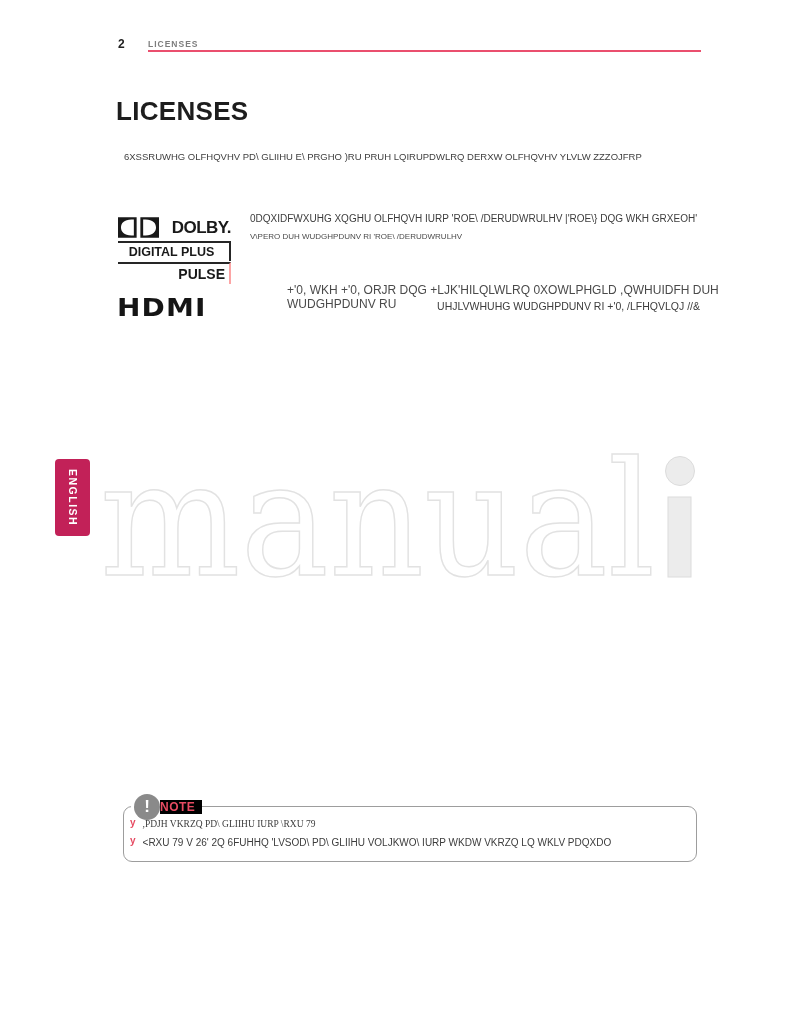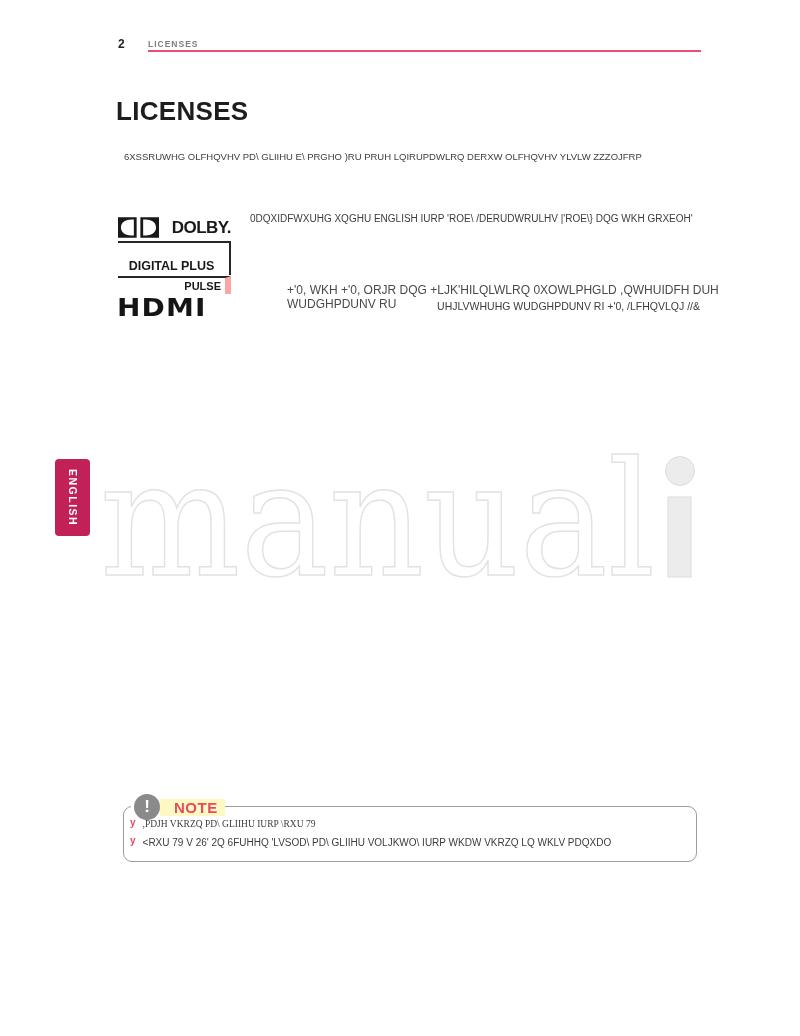--- a/index.html
+++ b/index.html
@@ -13,22 +13,22 @@
   .running-title { position:absolute; left:148px; top:39px; font-size:8.5px; font-weight:bold; color:#7d7d7d; letter-spacing:1px; }
   .header-rule { position:absolute; left:148px; top:50px; width:553px; height:2px; background:#ea4f6e; }
   
   .section-title { position:absolute; left:116px; top:96px; font-size:26px; font-weight:bold; color:#1d1d1d; letter-spacing:0.3px; }
   .intro-text { position:absolute; left:124px; top:151px; width:560px; font-size:9.5px; color:#3e3e3e; }
   
   .dolby-logo { position:absolute; left:118px; top:217px; width:113px; color:#191919; }
   .dolby-row1 { display:flex; align-items:center; gap:12px;justify-content:space-between; }
   .dd-icon { width:41px; height:21px; display:block; }
   .dolby-word { font-weight:bold; font-size:17px; letter-spacing:-0.5px; }
-  .dolby-dp { margin-top:3px; border-top:2px solid #262626; border-right:2px solid #262626; font-weight:bold; font-size:12.5px; padding:16px 4px 2px 0; text-align:center; }
-  .dolby-pulse { margin-top:1px; border-top:2px solid #262626; border-right:6px solid #fca5a5; font-weight:bold; font-size:11px; padding:2px 4px 2px 0; text-align:right; }
+  .dolby-dp { margin-top:3px; border-top:2px solid #262626; border-right:2px solid #262626; font-weight:bold; font-size:12.5px; padding:2px 4px 2px 0; text-align:center; }
+  .dolby-pulse { margin-top:1px; border-top:2px solid #262626; border-right:2px solid #fca5a5; font-weight:bold; font-size:14px; padding:2px 4px 2px 0; text-align:right; }
   .dolby-line1 { position:absolute; left:250px; top:213px; width:450px; font-size:10px; color:#3c3c3c; }
   .dolby-line2 { position:absolute; left:250px; top:232px; width:450px; font-size:8px; color:#4a4a4a; }
   
   .hdmi-line1 { position:absolute; left:240px; top:283px; width:450px; font-size:12px; color:#4a4a4a;margin-left:47px; }
   .hdmi-line2 { position:absolute; left:250px; top:300px; width:450px; font-size:10.5px; color:#3c3c3c;text-align:right; }
   .hdmi-logo { position:absolute; left:117px; top:293px; font-family:"DejaVu Sans", sans-serif; font-weight:bold; font-size:25px; color:#151515; letter-spacing:1px; transform:scaleX(1.12); transform-origin:left center; }
   
   .lang-tab {
     position:absolute; left:55px; top:459px; width:35px; height:77px;
     background:#c22158; border-radius:4px; display:flex; align-items:center; justify-content:center;
@@ -40,21 +40,21 @@
   .note-box {
     position:absolute; left:123px; top:806px; width:574px; height:56px;
     border:1px solid #9d9d9d; border-radius:9px; background:#ffffff;
   }
   .note-header { position:absolute; left:134px; top:794px; display:flex; align-items:center; }
   .note-icon {
     width:26px; height:26px; border-radius:50%; background:#8a8a8a; color:#ffffff;
     font-weight:bold; font-size:17px; display:flex; align-items:center; justify-content:center;
     box-shadow:0 0 0 3px #ffffff;
   }
-  .note-label { background:#fef9c3; padding:0 7px 0 14px; color:#e64b62; font-weight:bold; font-size:15px; letter-spacing:0.5px; }
+  .note-label { background:#000000; padding:0 7px 0 0; color:#e64b62; font-weight:bold; font-size:12px; letter-spacing:0.5px; }
   .note-item { position:absolute; display:flex; gap:7px; align-items:flex-start; }
   .note-item-1 { left:130px; top:817px; }
   .note-item-2 { left:130px; top:835px; }
   .note-bullet { color:#e64b62; font-size:10px; font-weight:bold; line-height:11px; }
   .note-text-1 { font-size:9.5px; color:#3c3c3c; line-height:12px; padding-top:1px;font-family:Liberation Serif, serif; }
   .note-text-2 { font-size:10px; color:#3c3c3c; line-height:11px; padding-top:2px; }
 </style>
 </head>
 <body>
 
@@ -71,21 +71,22 @@
     <div class="dolby-row1">
       <svg class="dd-icon" viewBox="0 0 44 22">
         <path fill="#191919" fill-rule="evenodd" d="M0,0 h20 v22 h-20 z M17,2.5 h-2.5 C6.5,2.5 3.2,6.6 3.2,11 s3.3,8.5 11.3,8.5 h2.5 z"></path>
         <path fill="#191919" fill-rule="evenodd" d="M24,0 h20 v22 h-20 z M27,2.5 h2.5 c8,0 11.3,4.1 11.3,8.5 s-3.3,8.5-11.3,8.5 h-2.5 z"></path>
       </svg>
       <span class="dolby-word">DOLBY.</span>
     </div>
     <div class="dolby-dp">DIGITAL PLUS</div>
     <div class="dolby-pulse">PULSE</div>
   </div>
-  <p class="dolby-line1">0DQXIDFWXUHG XQGHU ENGLISH IURP 'ROE\ /DERUDWRULHV |'ROE\} DQG WKH GRXEOH'</p>
+  <p class="dolby-line1">0DQXIDFWXUHG XQGHU OLFHQVH IURP 'ROE\ /DERUDWRULHV |'ROE\} DQG WKH GRXEOH'</p>
+  <p class="dolby-line2">V\PERO DUH WUDGHPDUNV RI 'ROE\ /DERUDWRULHV</p>
 
   <p class="hdmi-line1">+'0, WKH +'0, ORJR DQG +LJK'HILQLWLRQ 0XOWLPHGLD ,QWHUIDFH DUH WUDGHPDUNV RU</p>
   <p class="hdmi-line2">UHJLVWHUHG WUDGHPDUNV RI +'0, /LFHQVLQJ //&amp;</p>
   <div class="hdmi-logo">HDMI</div>
 
   <div class="lang-tab">
     <span>ENGLISH</span>
   </div>
 
   <svg class="watermark" viewBox="0 0 640 150">

